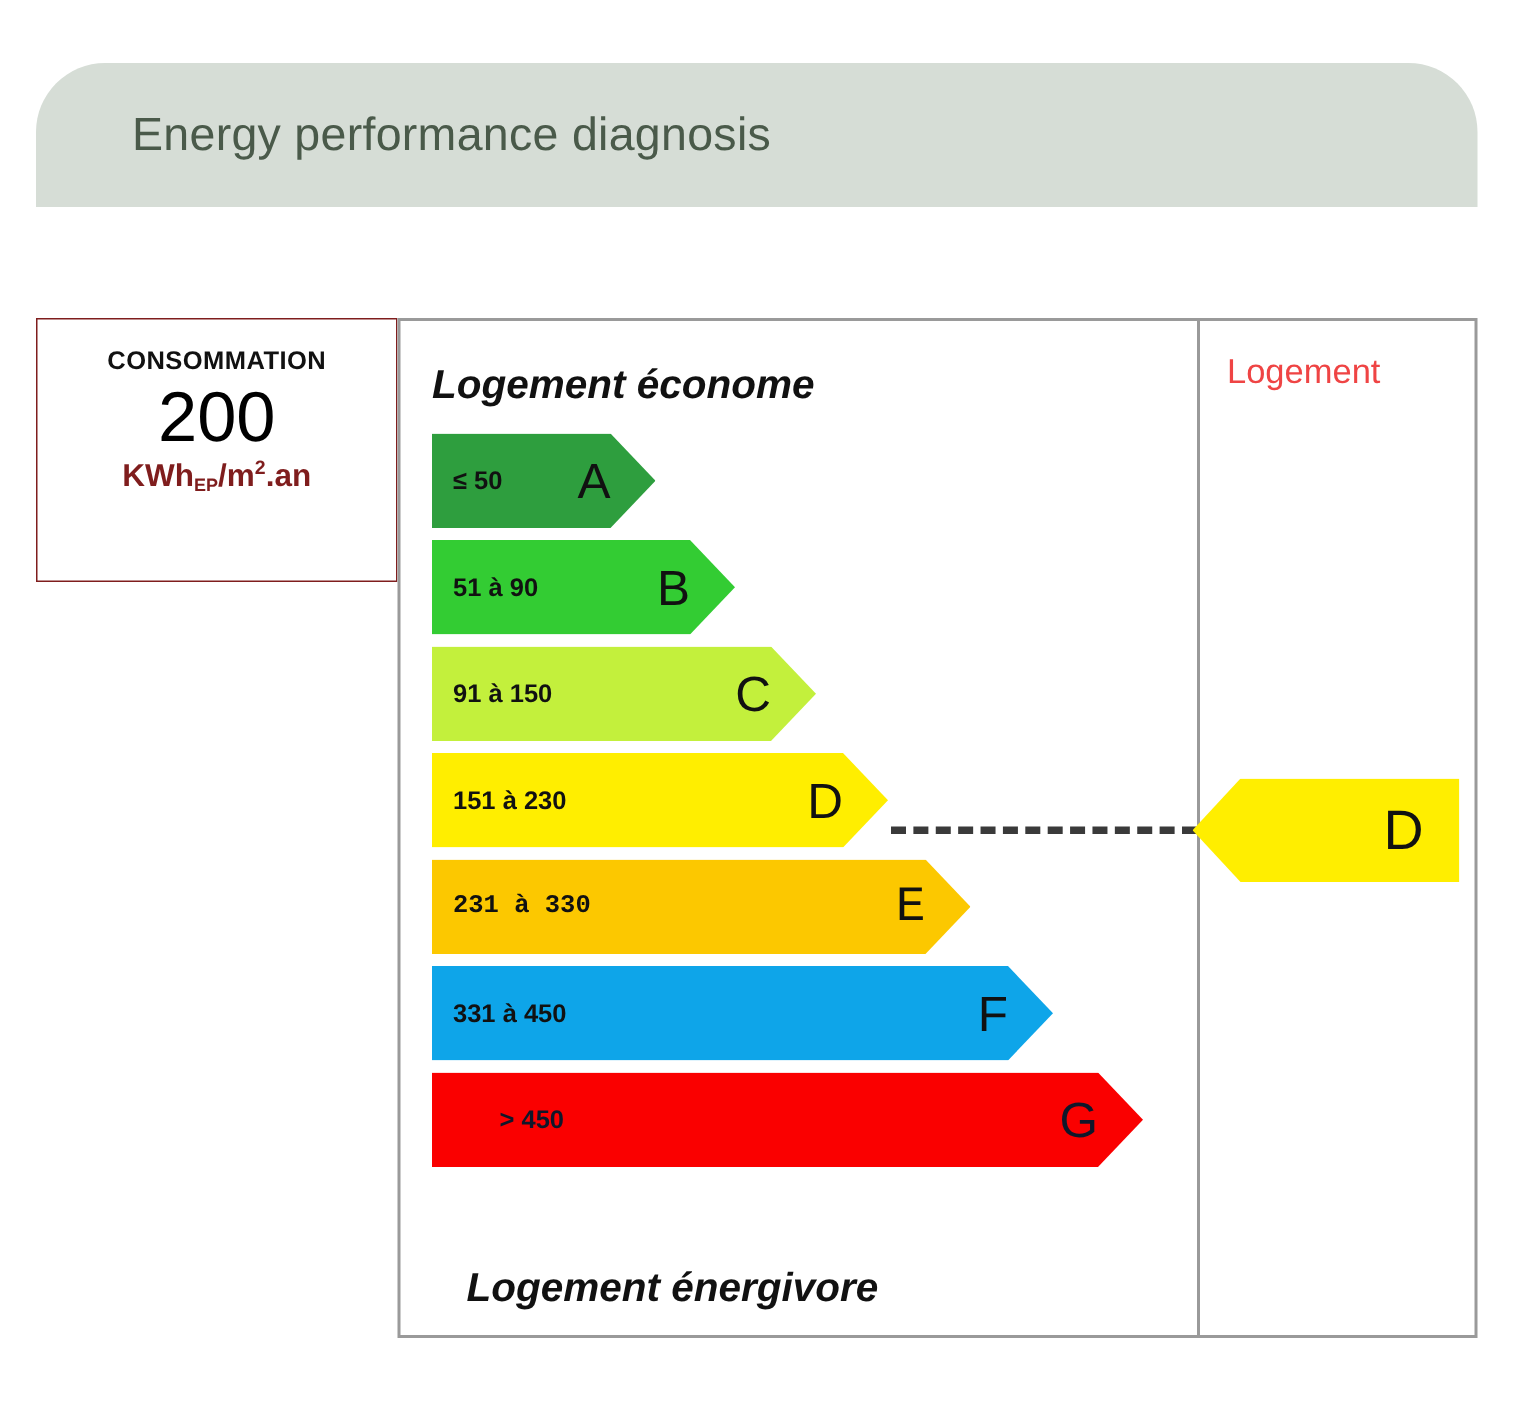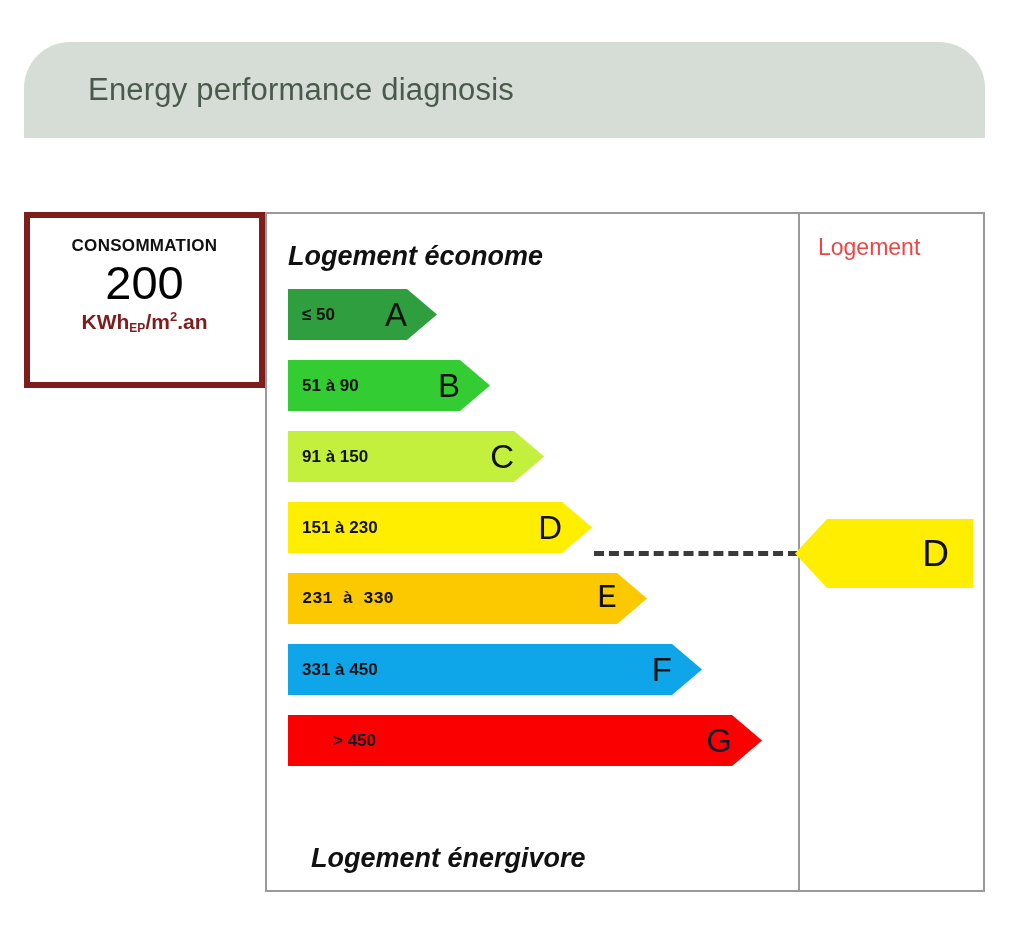--- a/index.html
+++ b/index.html
@@ -40,21 +40,21 @@
     white-space: nowrap;
   }
 
   
   #consumption-box {
     position: absolute;
     left: 24px;
     top: 212px;
     width: 241px;
     height: 176px;
-    border: 6px solid #7f1d1d;
+    border: 1px solid #7f1d1d;
     background: #ffffff;
     box-sizing: border-box;
     display: flex;
     flex-direction: column;
     align-items: center;
     justify-content: flex-start;
     padding-top: 18px;
   }
   #consumption-label {
     font-size: 17px;
@@ -137,21 +137,21 @@
     font-size: 23px;
     font-weight: normal;
     color: #ef4444;
     white-space: nowrap;
   }
 
   
   .bar {
     position: absolute;
     left: 288px;
-    height: 51px;
+    height: 63px;
     display: flex;
     align-items: center;
     box-sizing: border-box;
   }
   .bar-range {
     position: absolute;
     left: 14px;
     font-size: 17px;
     font-weight: bold;
     color: #111111;

